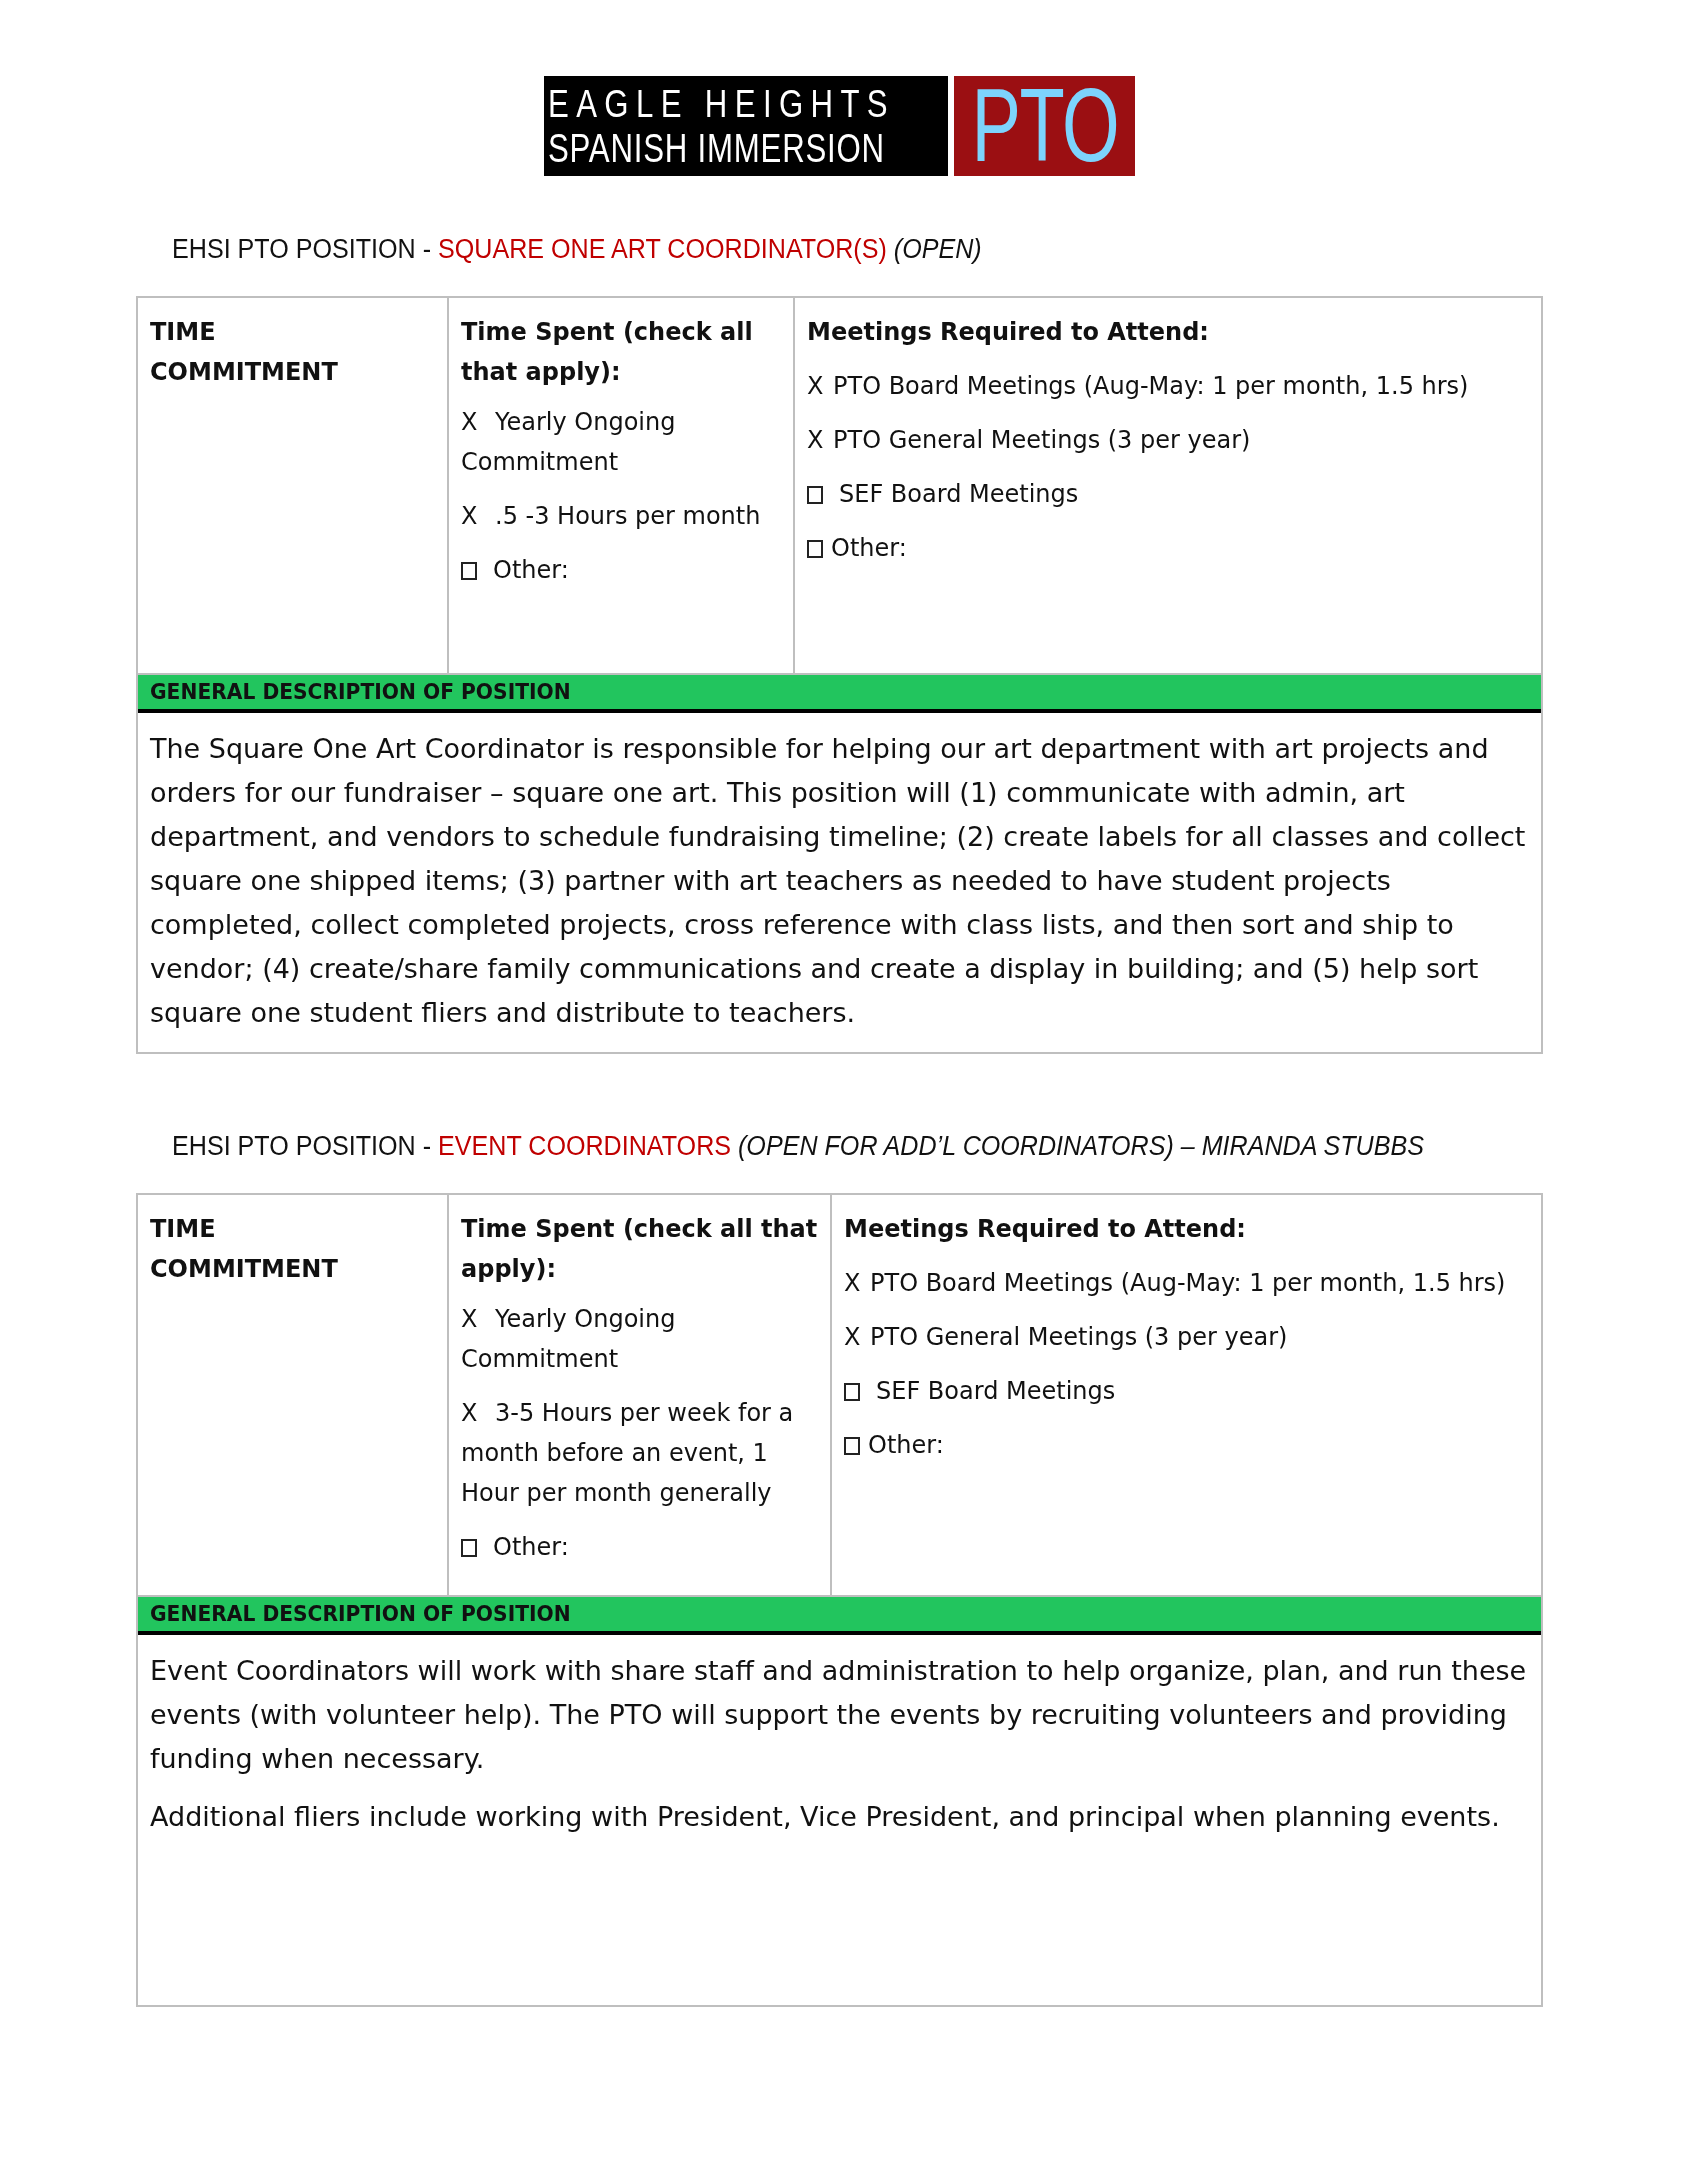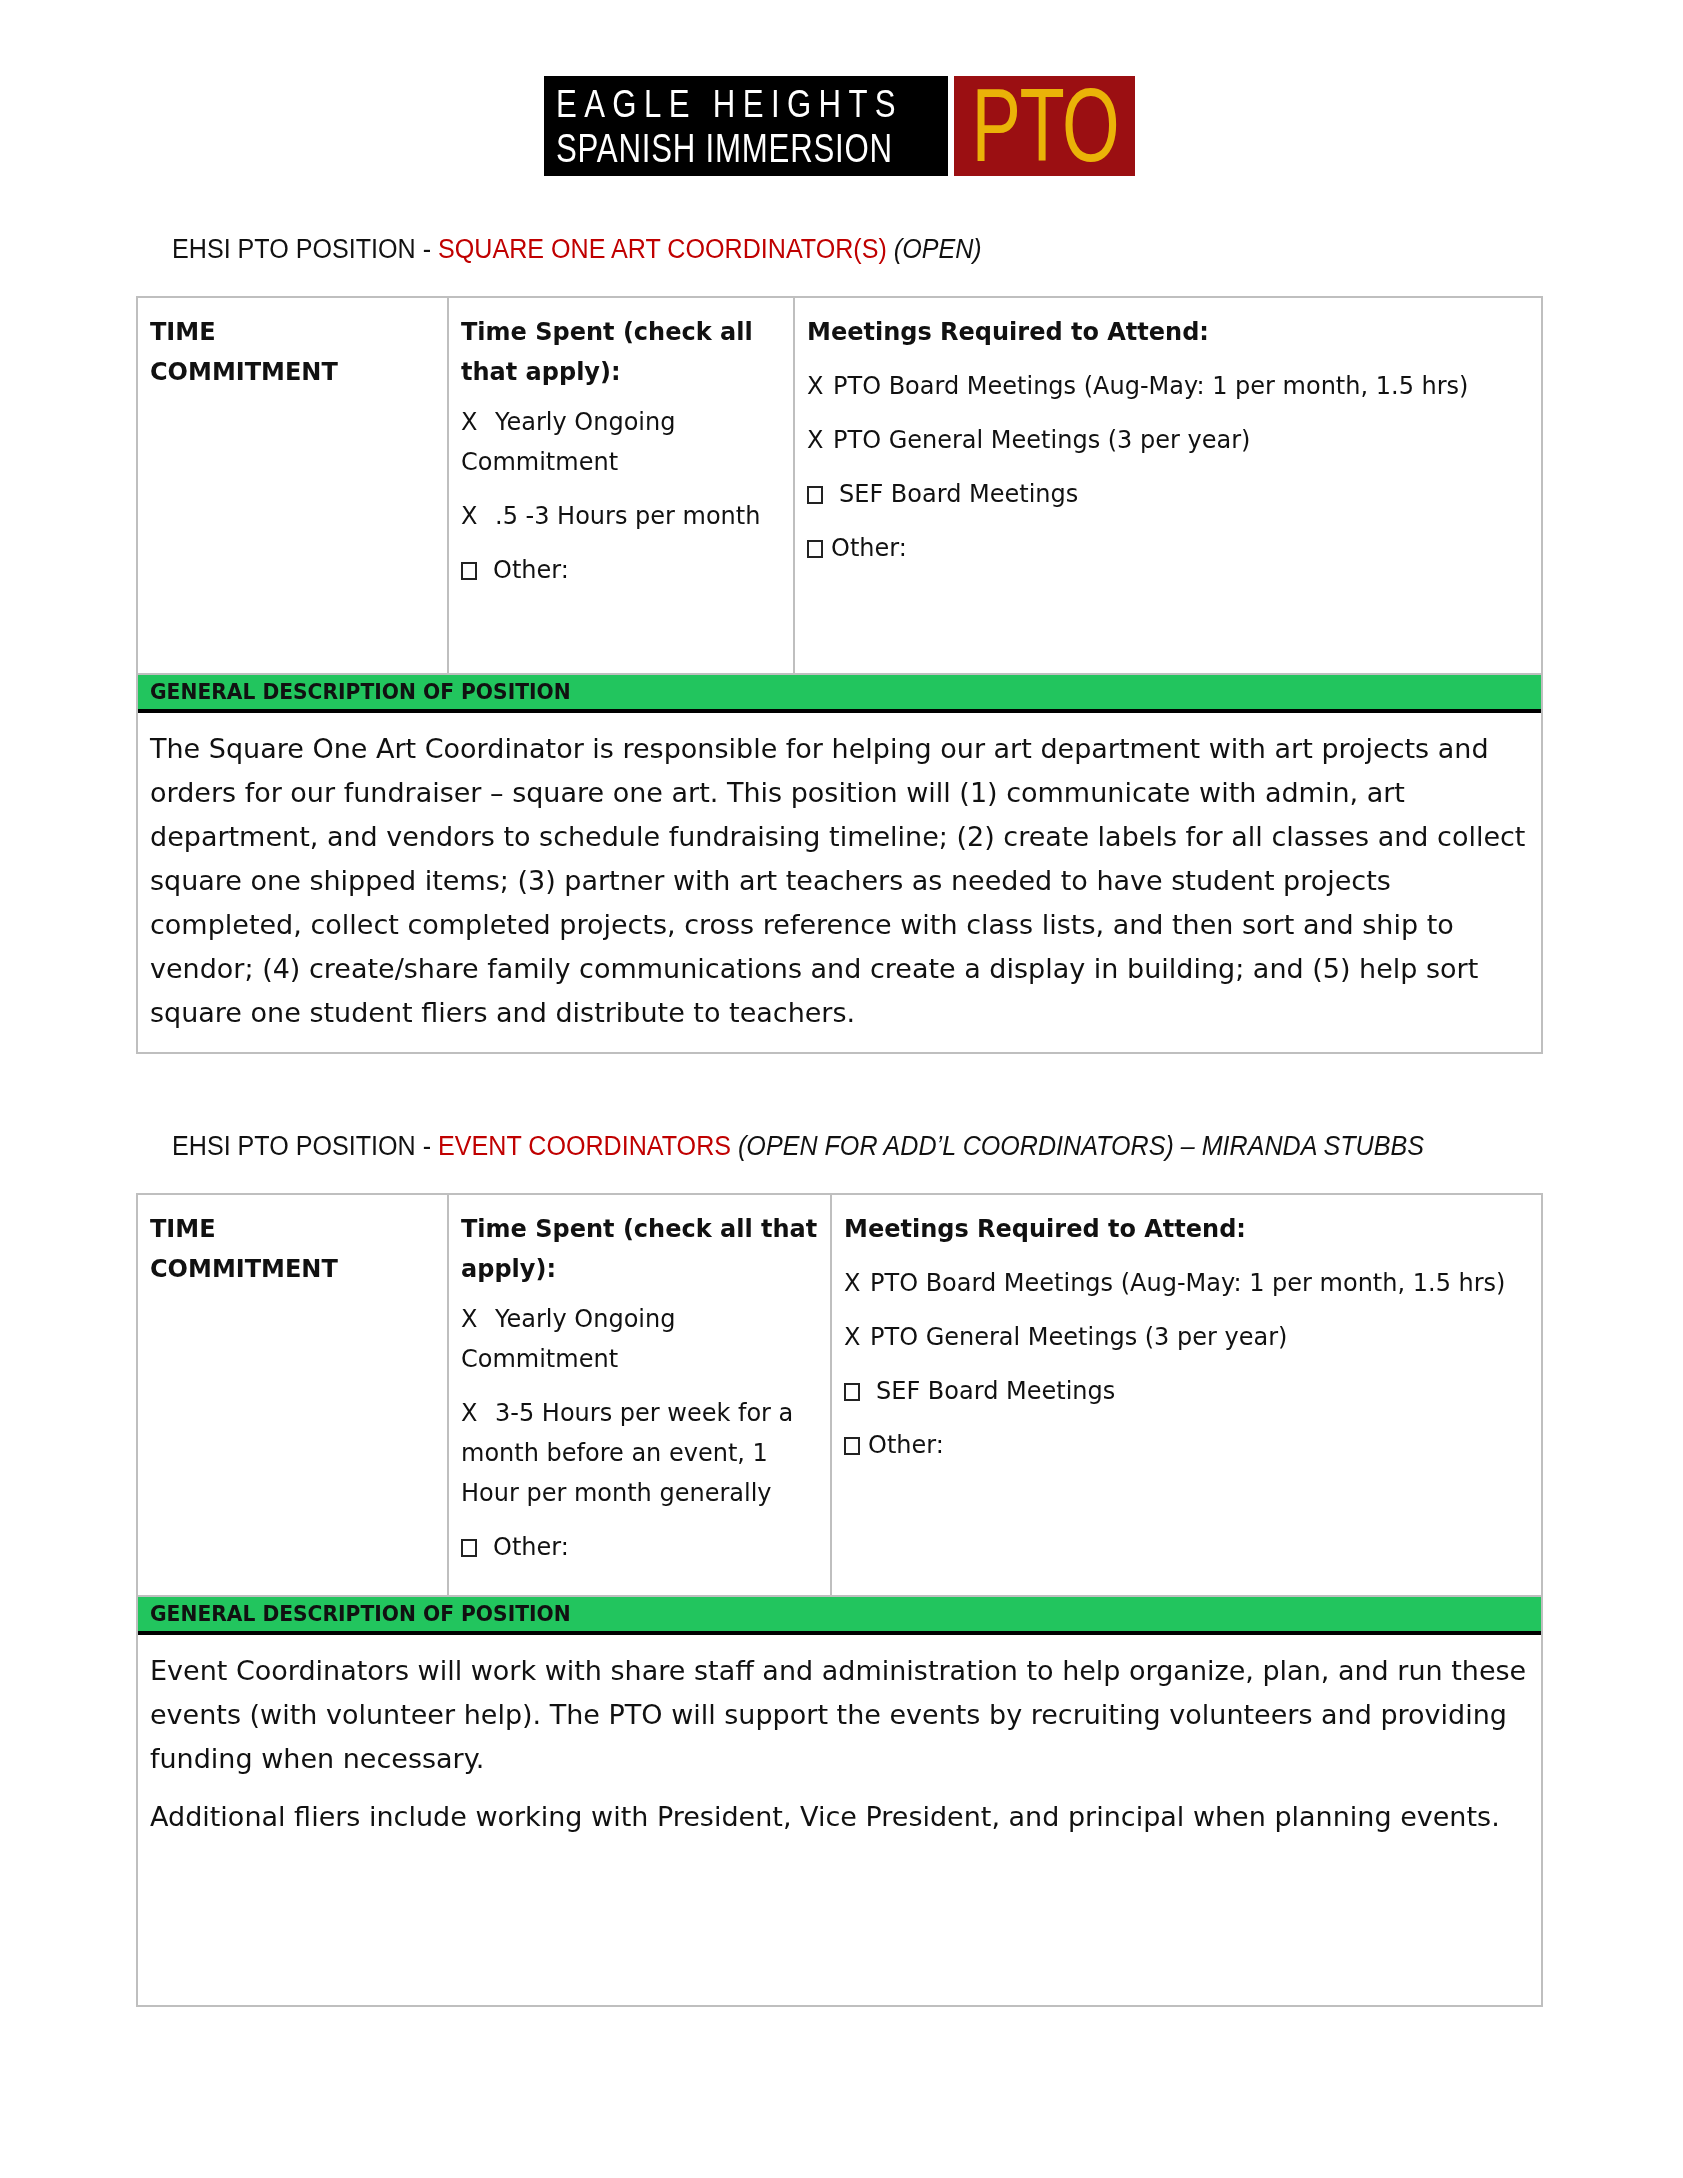--- a/index.html
+++ b/index.html
@@ -1,22 +1,22 @@
 <!DOCTYPE html>
 <html><head>
 <meta charset="utf-8">
 <style>
   html, body { margin:0; padding:0; background:#ffffff; }
   body { width:1683px; height:2178px; position:relative; font-family:"DejaVu Sans", sans-serif; color:#111; overflow:hidden; }
   .logo { position:absolute; left:544px; top:76px; height:100px; display:flex; }
-  .logo-left { width:404px; height:100px; background:#000; color:#fff; display:flex; flex-direction:column; justify-content:center; padding-left:12px; box-sizing:border-box; font-family:"Liberation Sans Narrow","Liberation Sans", sans-serif; font-stretch:condensed; }
+  .logo-left { width:404px; height:100px; background:#000; color:#fff; display:flex; flex-direction:column; justify-content:center; padding-left:4px; box-sizing:border-box; font-family:"Liberation Sans Narrow","Liberation Sans", sans-serif; font-stretch:condensed; }
   .logo-l1 { font-size:38px; letter-spacing:9px; line-height:44px; font-weight:400; transform:scaleX(0.82); transform-origin:left; white-space:nowrap; }
   .logo-l2 { font-size:40px; letter-spacing:1px; line-height:44px; transform:scaleX(0.78); transform-origin:left; white-space:nowrap; }
   .logo-gap { width:6px; background:#fff; }
-  .logo-right { width:181px; height:100px; background:#9b0f12; color:#eab308; font-family:"Liberation Sans", sans-serif; font-size:103px; line-height:100px; display:flex; align-items:center; justify-content:center; }
+  .logo-right { width:181px; height:100px; background:#9b0f12; color:#7dd3fc; font-family:"Liberation Sans", sans-serif; font-size:103px; line-height:100px; display:flex; align-items:center; justify-content:center; }
   .logo-right span { display:inline-block; transform:scaleX(0.72); letter-spacing:-2px; }
   .heading { position:absolute; left:172px; font-family:"Liberation Sans", sans-serif; font-size:27px; white-space:nowrap; transform:scaleX(0.93); transform-origin:left; }
   .heading .red { color:#c00000; }
   .heading .it { font-style:italic; }
   .tbl { position:absolute; left:136px; width:1407px; border:2px solid #bfbfbf; box-sizing:border-box; }
   .row-top { display:flex; border-bottom:2px solid #bfbfbf; }
   .cell { box-sizing:border-box; padding:14px 10px 10px 12px; font-family:"DejaVu Sans", sans-serif; font-size:24px; line-height:40px; }
   .cell + .cell { border-left:2px solid #bfbfbf; }
   .cell .hd { font-weight:bold; line-height:40px; margin-bottom:2px; }
   .item { margin-bottom:14px; line-height:40px; }

